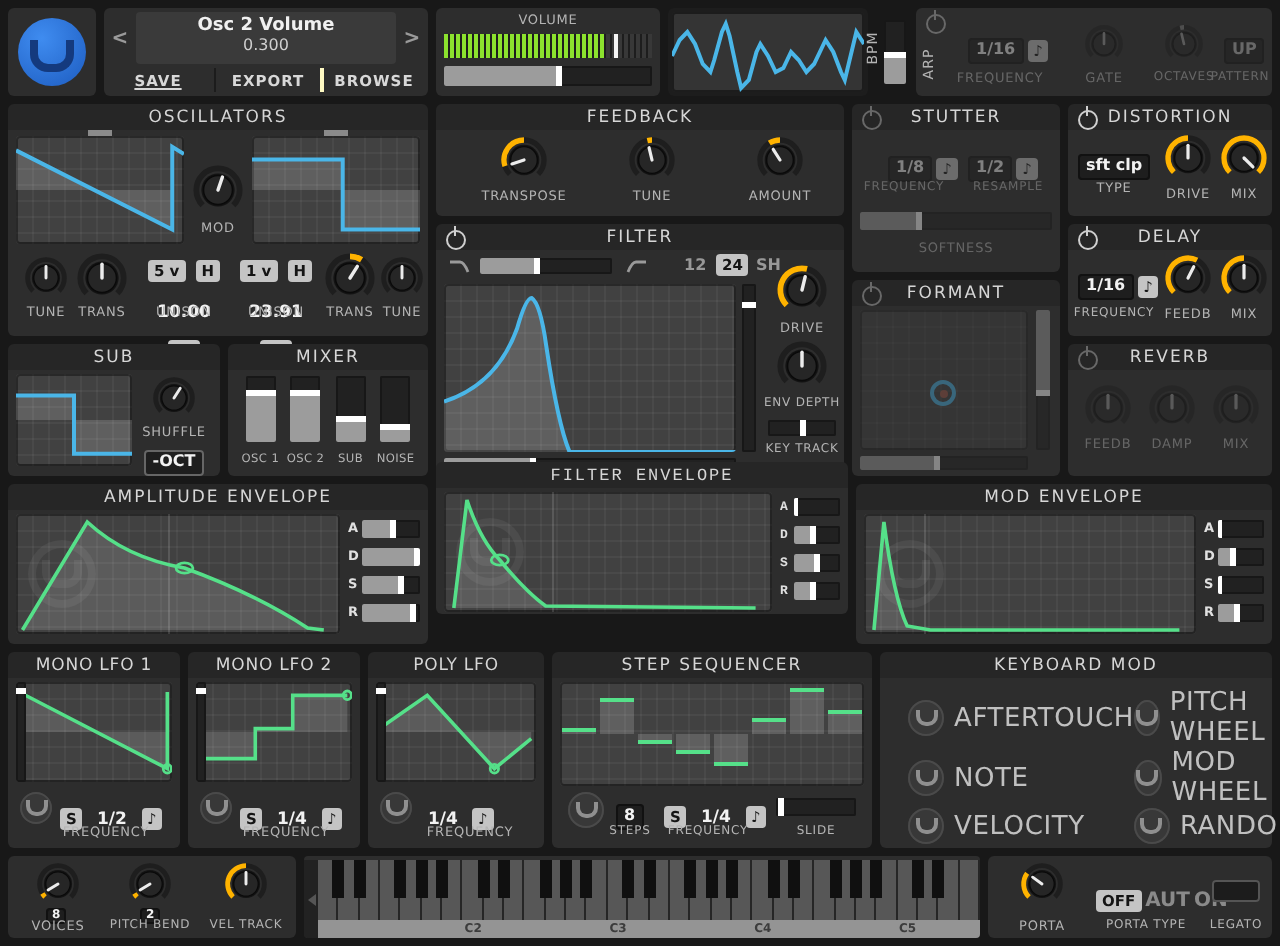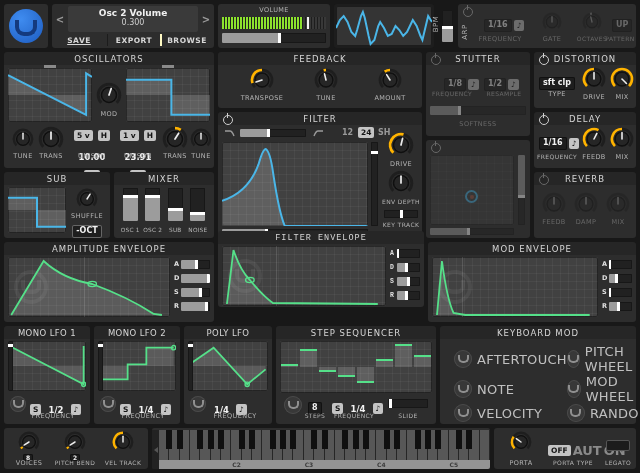--- a/index.html
+++ b/index.html
@@ -42,21 +42,21 @@
   .km-item{display:flex;align-items:center;gap:5px;}
   .km-lbl{font-size:13px;color:#c0c0c0;letter-spacing:.3px;}
   .kb{position:absolute;background:#2d2d2d;border-radius:2px;overflow:hidden;}
   .kb-keys{position:absolute;left:7px;right:0;top:2px;bottom:9px;display:flex;}
   .wkey{flex:1;background:#575757;border-right:1px solid #262626;}
   .bkey{position:absolute;top:0;width:6px;height:62%;background:#101010;z-index:2;}
   .kb-strip{position:absolute;left:7px;right:0;bottom:0;height:9px;background:#949494;}
   .kb-strip span{position:absolute;top:1px;font-size:6px;color:#3c3c3c;font-weight:bold;transform:translateX(-50%);}
   .kb-bumper{position:absolute;left:0;top:2px;bottom:0;width:7px;background:#222;display:flex;align-items:center;justify-content:center;}
   .kb-bumper:before{content:"";border-top:3px solid transparent;border-bottom:3px solid transparent;border-right:4px solid #555;}
-  .portaOpt{font-size:13px;font-weight:bold;color:#8a8a8a;margin-right:2px;vertical-align:middle;}
+  .portaOpt{font-size:10px;font-weight:bold;color:#8a8a8a;margin-right:2px;vertical-align:middle;}
   .legato{position:absolute;width:24px;height:11px;background:#1c1c1c;box-shadow:inset 0 0 0 1px #555;border-radius:2px;}
   .marker{position:absolute;top:0;bottom:0;width:1px;background:rgba(255,255,255,.13);}
   .padmark{position:absolute;width:9px;height:9px;border:2px solid #4ab6e8;border-radius:50%;}
   .padmark:before{content:"";position:absolute;left:2.5px;top:2.5px;width:4px;height:4px;border-radius:50%;background:#b65c4a;opacity:.8;}
   .meter{position:absolute;overflow:hidden;background:repeating-linear-gradient(90deg,#383838 0 2px,#1d1d1d 2px 3px);}
   .meter .mfill{position:absolute;left:0;top:0;bottom:0;background:repeating-linear-gradient(90deg,#8ce22e 0 2px,#1d1d1d 2px 3px);}
   .meter .mtick{position:absolute;top:0;bottom:0;width:2px;background:#f4f4f4;}
   .btn{color:#d8d8d8;font-size:7.5px;font-weight:bold;letter-spacing:.5px;display:flex;align-items:center;justify-content:center;}
   .arrowbtn{position:absolute;color:#9a9a9a;font-size:10px;font-weight:bold;display:flex;align-items:center;justify-content:center;}
 </style>
@@ -357,20 +357,21 @@
       <div class="hs" style="left:4px;top:54px;width:96px;height:9px;">
           <i style="width:30%"></i>
           <b style="left:calc(30% - 1px)"></b>
         </div>
       <div class="lbl" style="left:0;top:68px;width:104px;">SOFTNESS</div>
     </div>
   </div>
 
   <div class="panel" style="left:426px;top:140px;width:104px;height:98px;">
     <span class="pwr off"></span>
+    <div class="pt">FORMANT</div>
     <div class="dim">
       <div class="disp" style="left:4px;top:15px;width:84px;height:70px;">
         <div class="padmark" style="left:42%;top:50%;"></div>
       </div>
       <div class="vs" style="left:92px;top:15px;width:7px;height:70px;">
           <i style="top:0;height:57.99999999999999%"></i>
           <b style="top:calc(57.99999999999999% - 1px)"></b>
         </div>
       <div class="hs" style="left:4px;top:88px;width:84px;height:7px;">
           <i style="width:45%"></i>

